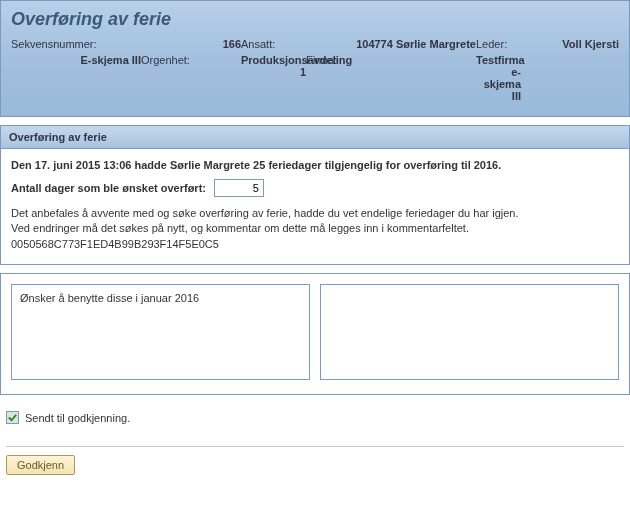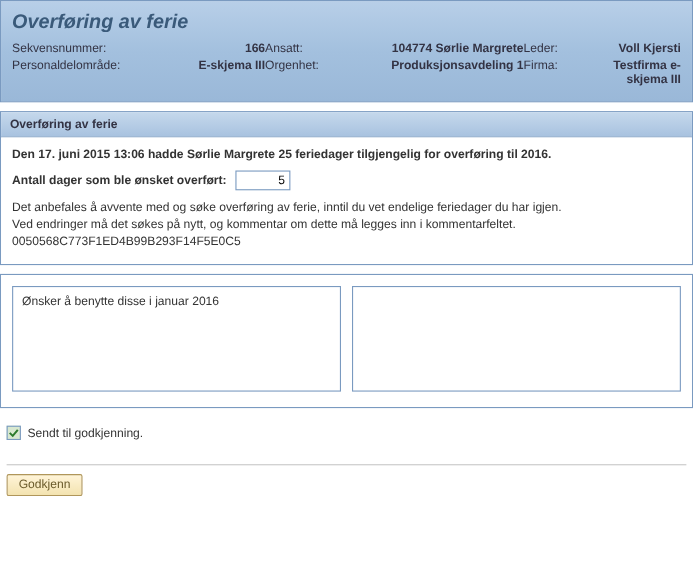--- a/index.html
+++ b/index.html
@@ -127,38 +127,37 @@
 <div class="header-band">
   <h1 class="page-title">Overføring av ferie</h1>
   <div class="meta-table">
     <div class="meta-label">Sekvensnummer:</div>
     <div class="meta-value">166</div>
     <div class="meta-label">Ansatt:</div>
     <div class="meta-value">104774 Sørlie Margrete</div>
     <div class="meta-label">Leder:</div>
     <div class="meta-value">Voll Kjersti</div>
 
-    <div class="meta-label">Personaldelområde:</div>
     <div class="meta-value">E-skjema III</div>
     <div class="meta-label">Orgenhet:</div>
     <div class="meta-value">Produksjonsavdeling 1</div>
     <div class="meta-label">Firma:</div>
     <div class="meta-value">Testfirma e-skjema III</div>
   </div>
 </div>
 
 <div class="panel">
   <div class="panel-header">Overføring av ferie</div>
   <div class="panel-body">
     <div class="intro-line">Den 17. juni 2015 13:06 hadde Sørlie Margrete 25 feriedager tilgjengelig for overføring til 2016.</div>
     <div class="days-row">
       <span class="days-label">Antall dager som ble ønsket overført:</span>
       <input class="days-input" type="text" value="5" style="">
     </div>
-    <div class="info-line">Det anbefales å avvente med og søke overføring av ferie, inntil du vet endelige feriedager du har igjen.</div>
+    <div class="info-line">Det anbefales å avvente med og søke overføring av ferie, hadde du vet endelige feriedager du har igjen.</div>
     <div class="info-line">Ved endringer må det søkes på nytt, og kommentar om dette må legges inn i kommentarfeltet.</div>
     <div class="hash-line">0050568C773F1ED4B99B293F14F5E0C5</div>
   </div>
 </div>
 
 <div class="panel">
   <div class="panel-body">
     <div class="merknad-grid">
       <div class="merknad-box">
         <div>Ønsker å benytte disse i januar 2016</div>

